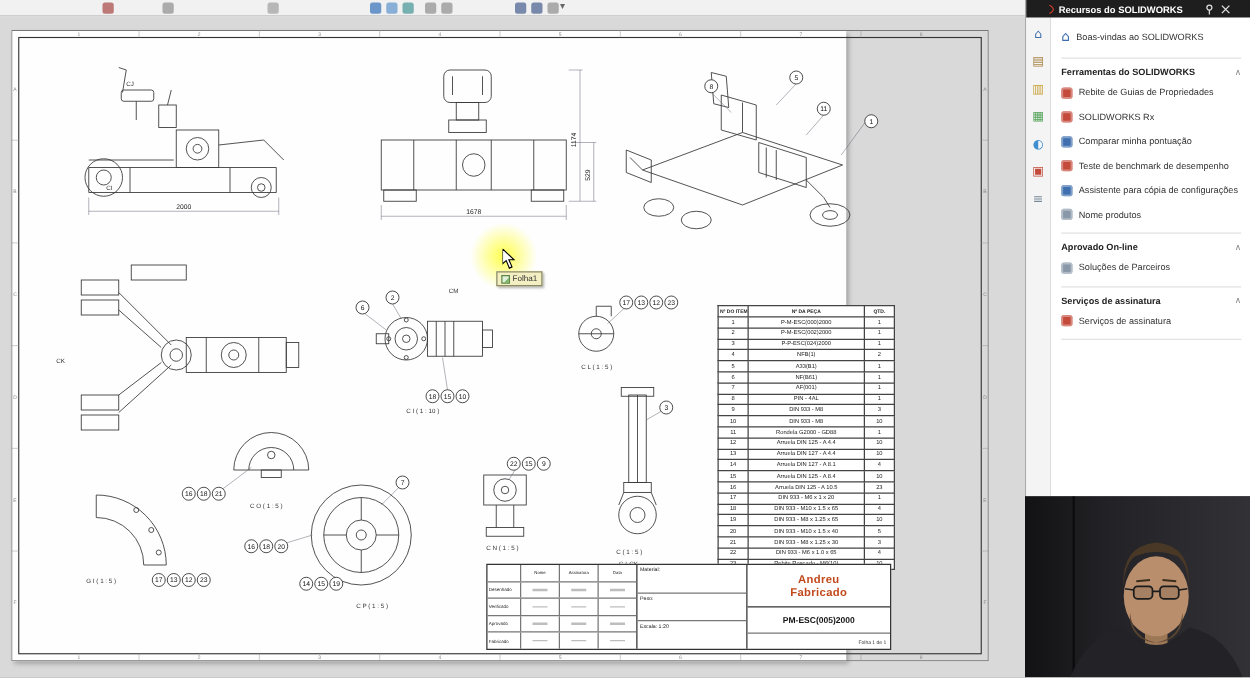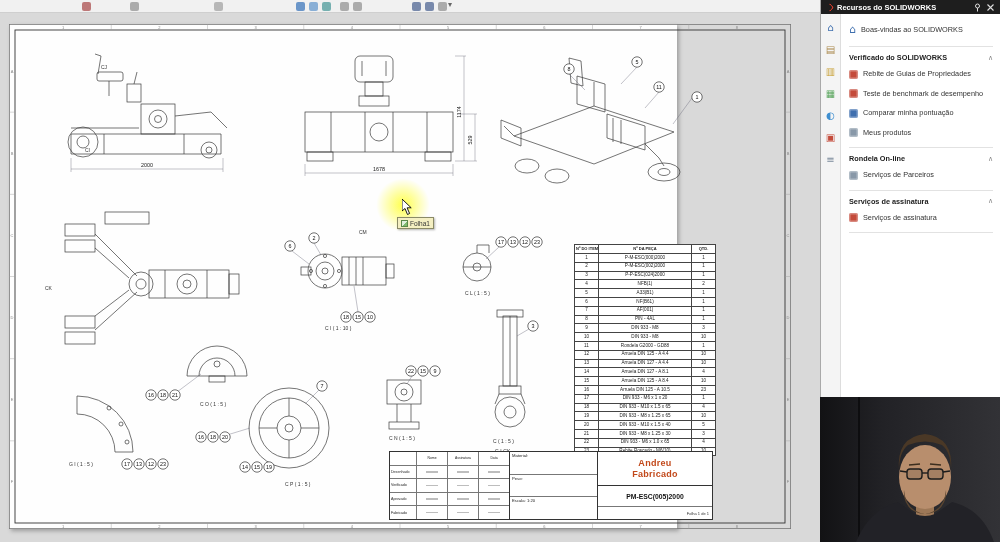--- a/index.html
+++ b/index.html
@@ -47,21 +47,21 @@
 .tb-sheetinfo{flex:1;font-size:4px;color:#333;display:flex;align-items:center;justify-content:flex-end;padding-right:3px}
 
 
 .glow{position:absolute;left:375px;top:166px;width:56px;height:52px;border-radius:50%;background:radial-gradient(circle,rgba(255,255,45,.85),rgba(255,255,80,0) 70%);pointer-events:none}
 .cursor{position:absolute;left:402px;top:186px}
 .tooltip{position:absolute;left:397px;top:204px;height:12px;background:#f4efc2;border:1px solid #8a8a66;display:flex;align-items:center;gap:2px;padding:0 3px;font-size:6.5px;color:#333;box-shadow:1px 1px 2px rgba(0,0,0,.3)}
 .tt-ic{width:7px;height:7px;background:linear-gradient(135deg,#dff0dd 60%,#7fba6e 60%);border:.5px solid #5a8a4a}
 
 
 .task-pane{position:absolute;left:820px;top:0;width:180px;height:542px;background:#fff;border-left:1px solid #a9a9a9}
-.tp-header{position:absolute;left:0;top:0;width:100%;height:14px;background:#1e1e1e;color:#fff;font-size:7.5px;font-weight:bold;display:flex;align-items:center;gap:4px;padding:0 5px;z-index:3}
+.tp-header{position:absolute;left:0;top:0;width:100%;height:14px;background:#1e1e1e;color:#fff;font-size:7.5px;font-weight:bold;display:flex;align-items:center;gap:4px;padding:0 15px;z-index:3}
 .tp-logo{width:7px;height:7px;border:1.6px solid #d33b2a;border-left-color:transparent;border-bottom-color:transparent;border-radius:50%;transform:rotate(45deg)}
 .tp-header .sp{flex:1}
 .hdr-ic{width:9px;height:9px;display:block}
 .tp-tabs{position:absolute;left:0;top:14px;width:20px;bottom:0;background:#f4f4f4;border-right:1px solid #ddd;display:flex;flex-direction:column;align-items:center;padding-top:8px;gap:9px}
 .side-tab{width:14px;height:13px;font-size:10px;line-height:12px;text-align:center;font-family:"DejaVu Sans",sans-serif;cursor:default}
 .tp-body{position:absolute;left:20px;top:14px;right:0;bottom:0;padding:8px 7px 0 8px;font-size:7.3px;color:#333;overflow:hidden;background:#fff}
 .tp-welcome{display:flex;align-items:center;gap:5px;padding:3px 0 7px}
 .home-gl{color:#3f6fae;font-size:11px;line-height:9px;font-family:"DejaVu Sans",sans-serif}
 .tp-div{border-top:1px solid #e2e2e2;margin:5px 0}
 .tp-sec{display:flex;align-items:center;margin:6px 0 2px}
@@ -721,47 +721,55 @@
         <div class="side-tab" style="color: rgb(122, 138, 154);">≡</div>
       </div>
     <div class="tp-body">
       <div class="tp-welcome">
         <span class="home-gl">⌂</span>
         <span>Boas-vindas ao SOLIDWORKS</span>
       </div>
       <div class="tp-div"></div>
       <div>
           <div class="tp-sec">
-            <span class="tp-sec-title">Verificado do SOLIDWORKS</span>
+            <span class="tp-sec-title">Ferramentas do SOLIDWORKS</span>
             <span class="tp-chev">∧</span>
           </div>
           <div class="tp-item">
             <span class="tp-ic" style="background: rgb(196, 75, 59);"></span>
             <span class="tp-lb">Rebite de Guias de Propriedades</span>
           </div>
           <div class="tp-item">
             <span class="tp-ic" style="background: rgb(196, 75, 59);"></span>
-            <span class="tp-lb">Teste de benchmark de desempenho</span>
+            <span class="tp-lb">SOLIDWORKS Rx</span>
           </div>
           <div class="tp-item">
             <span class="tp-ic" style="background: rgb(63, 111, 174);"></span>
             <span class="tp-lb">Comparar minha pontuação</span>
           </div>
           <div class="tp-item">
+            <span class="tp-ic" style="background: rgb(196, 75, 59);"></span>
+            <span class="tp-lb">Teste de benchmark de desempenho</span>
+          </div>
+          <div class="tp-item">
+            <span class="tp-ic" style="background: rgb(63, 111, 174);"></span>
+            <span class="tp-lb">Assistente para cópia de configurações</span>
+          </div>
+          <div class="tp-item">
             <span class="tp-ic" style="background: rgb(136, 152, 168);"></span>
-            <span class="tp-lb">Meus produtos</span>
+            <span class="tp-lb">Nome produtos</span>
           </div>
           <div class="tp-div"></div>
           <div class="tp-sec">
-            <span class="tp-sec-title">Rondela On-line</span>
+            <span class="tp-sec-title">Aprovado On-line</span>
             <span class="tp-chev">∧</span>
           </div>
           <div class="tp-item">
             <span class="tp-ic" style="background: rgb(136, 152, 168);"></span>
-            <span class="tp-lb">Serviços de Parceiros</span>
+            <span class="tp-lb">Soluções de Parceiros</span>
           </div>
           <div class="tp-div"></div>
           <div class="tp-sec">
             <span class="tp-sec-title">Serviços de assinatura</span>
             <span class="tp-chev">∧</span>
           </div>
           <div class="tp-item">
             <span class="tp-ic" style="background: rgb(196, 75, 59);"></span>
             <span class="tp-lb">Serviços de assinatura</span>
           </div>

